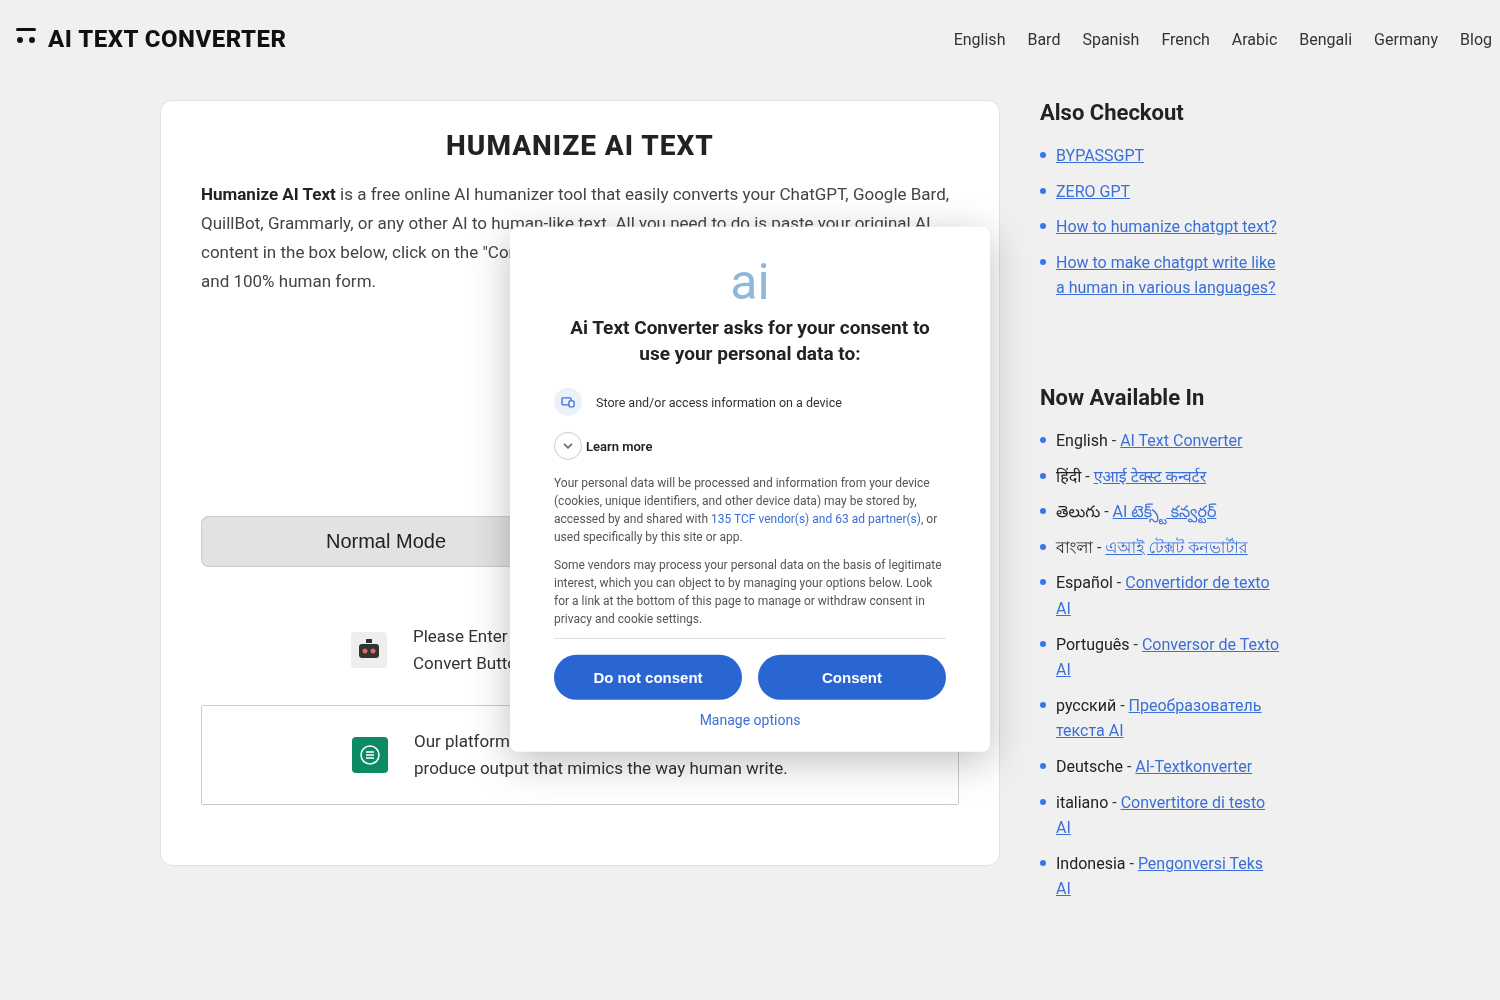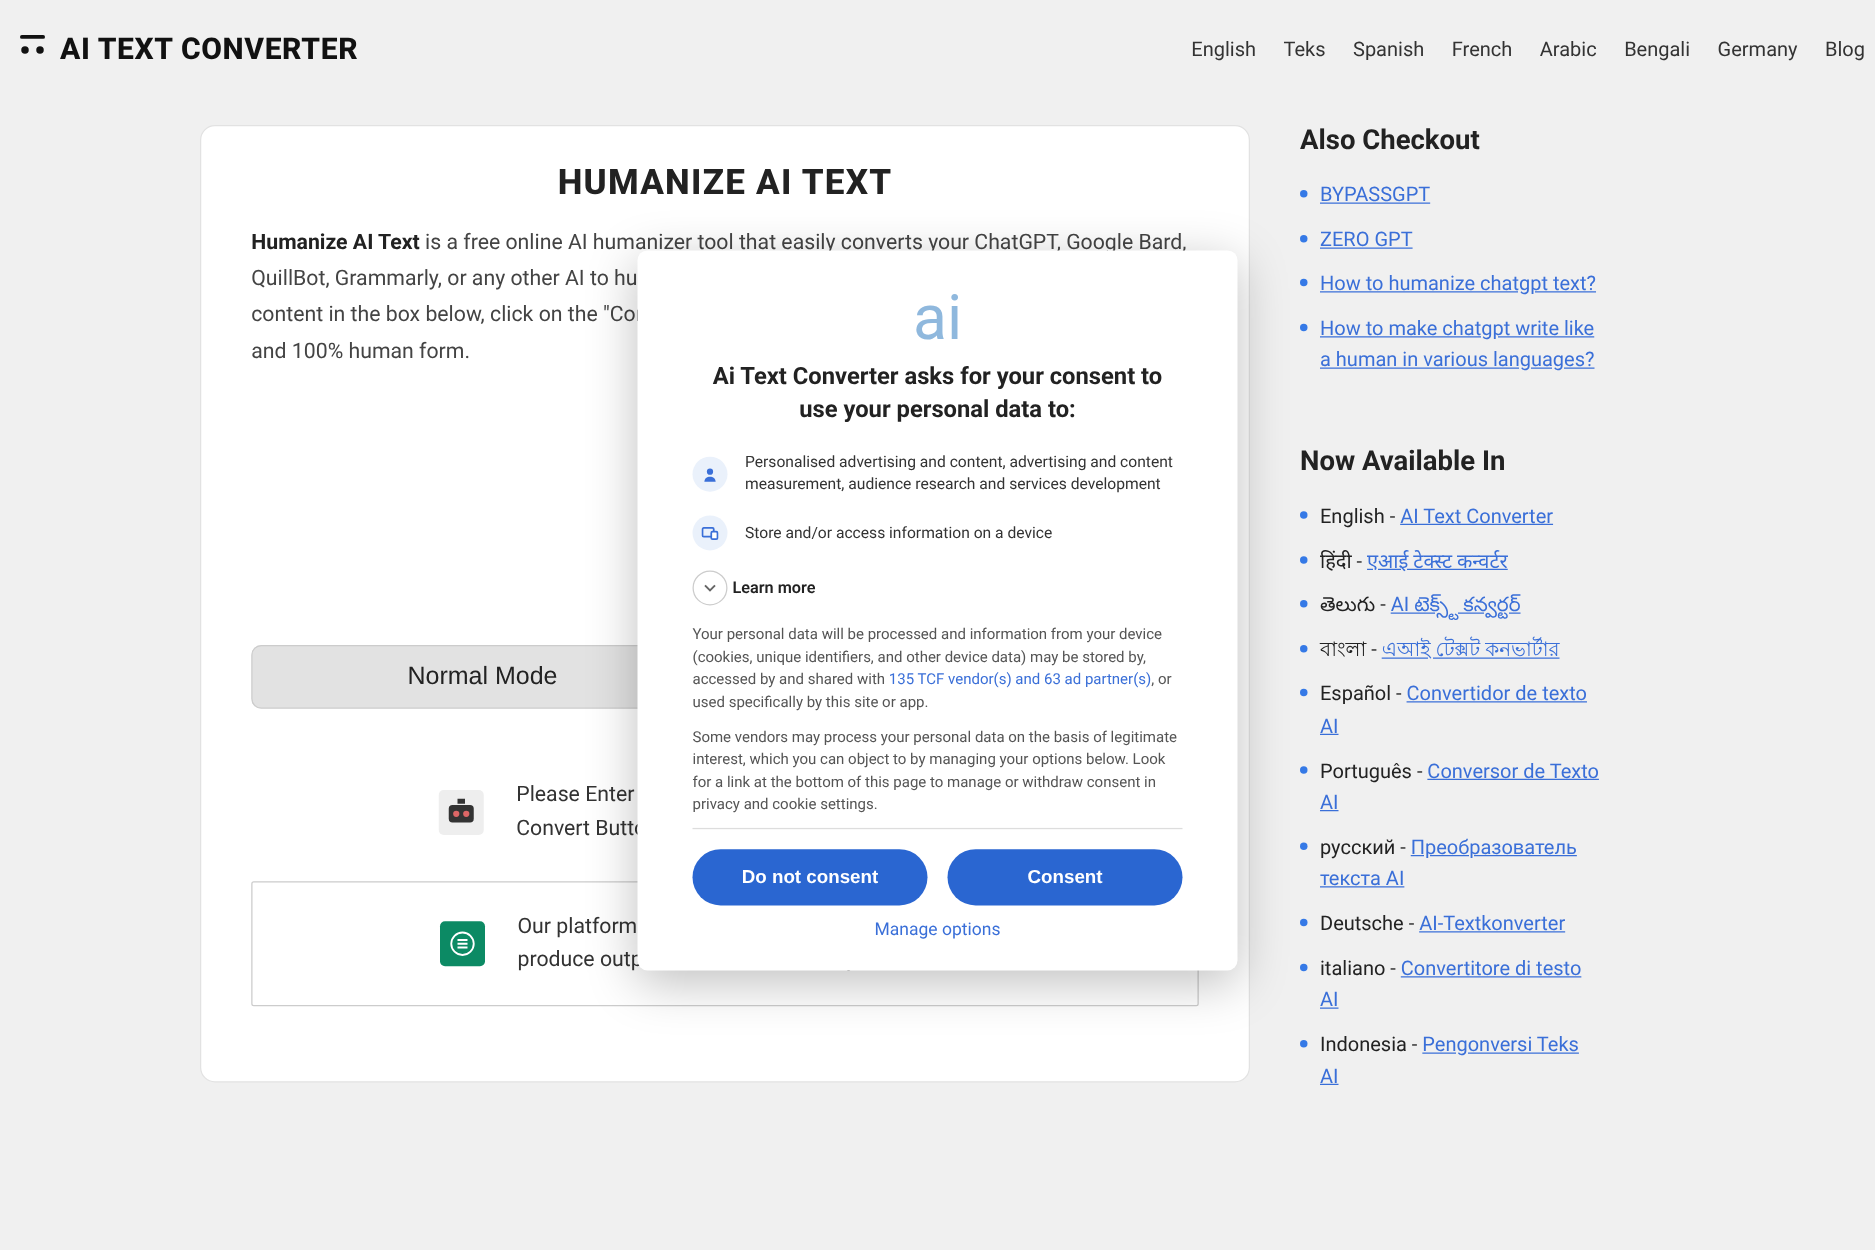--- a/index.html
+++ b/index.html
@@ -110,21 +110,21 @@
       border: 1px solid #ccc;
       border-radius: 2px;
       padding: 22px 28px 22px 150px;
       margin-top: 8px;
     }
 
     .sidebar {
       width: 240px;
       display: flex;
       flex-direction: column;
-      gap: 56px;
+      gap: 84px;
     }
     .side-card {
       background: transparent;
     }
     .side-title {
       font-size: 22px;
       font-weight: 700;
       color: #222;
       margin-bottom: 18px;
     }
@@ -264,21 +264,21 @@
       <svg width="28" height="24" viewBox="0 0 28 24">
         <rect x="4" y="4" width="20" height="3" rx="1.5" fill="#111"></rect>
         <circle cx="8" cy="16" r="3" fill="#111"></circle>
         <circle cx="20" cy="16" r="3" fill="#111"></circle>
       </svg>
     </span>
     <span>AI TEXT CONVERTER</span>
   </div>
   <div class="nav">
     <span class="nav-item">English</span>
-    <span class="nav-item">Teks</span>
+    <span class="nav-item">Bard</span>
     <span class="nav-item">Spanish</span>
     <span class="nav-item">French</span>
     <span class="nav-item">Arabic</span>
     <span class="nav-item">Bengali</span>
     <span class="nav-item">Germany</span>
     <span class="nav-item">Blog</span>
   </div>
 </div>
 
 <div class="main-wrap">
@@ -344,29 +344,20 @@
         <li><span class="lang-label">Indonesia</span> - <a>Pengonversi Teks AI</a></li>
       </ul>
     </div>
   </div>
 </div>
 
 <div class="modal">
   <div class="modal-ai">ai</div>
   <div class="modal-title">Ai Text Converter asks for your consent to use your personal data to:</div>
 
-  <div class="consent-item">
-    <div class="consent-icon">
-      <svg width="14" height="14" viewBox="0 0 14 14">
-          <circle cx="7" cy="5" r="2.5" fill="#3a6fd8"></circle>
-          <path d="M2.5 13c0-2.5 2-4 4.5-4s4.5 1.5 4.5 4" fill="#3a6fd8"></path>
-        </svg>
-    </div>
-    <div class="consent-text">Personalised advertising and content, advertising and content measurement, audience research and services development</div>
-  </div>
 
   <div class="consent-item">
     <div class="consent-icon">
       <svg width="14" height="14" viewBox="0 0 14 14">
           <rect x="1" y="3" width="9" height="7" rx="1" fill="none" stroke="#3a6fd8" stroke-width="1.4"></rect>
           <rect x="8" y="6" width="5" height="6" rx="1" fill="#fff" stroke="#3a6fd8" stroke-width="1.4"></rect>
         </svg>
     </div>
     <div class="consent-text">Store and/or access information on a device</div>
   </div>

